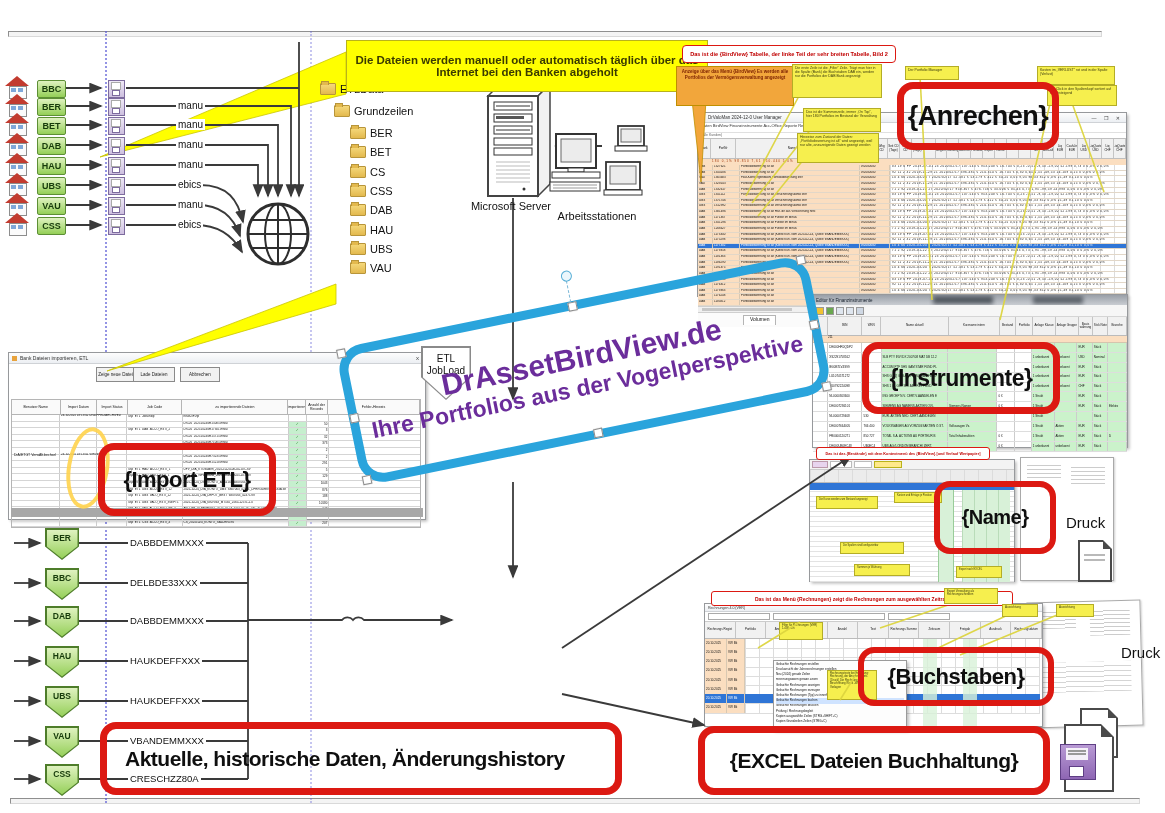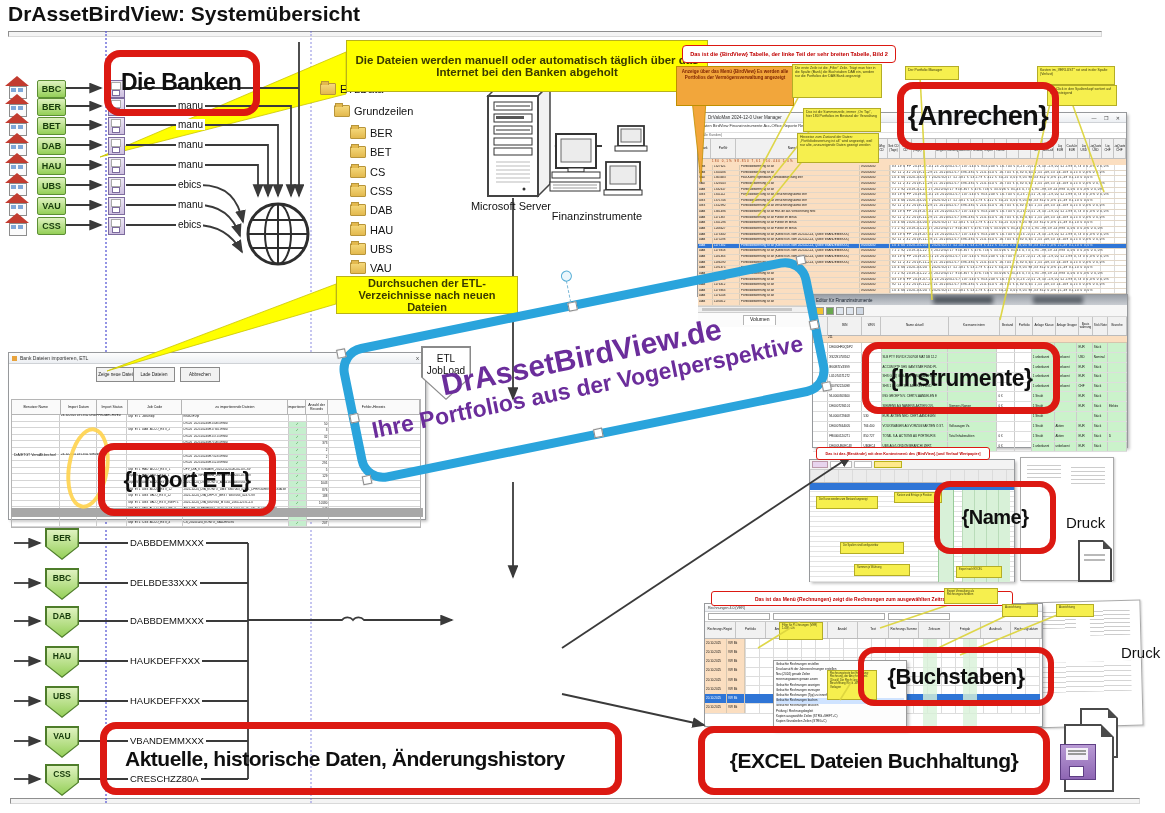--- a/index.html
+++ b/index.html
@@ -31,21 +31,20 @@
   .t4{font-size:4px;line-height:1.2;}
   .t5{font-size:5px;line-height:1.2;}
   .nowrap{white-space:nowrap;overflow:hidden;}
   .handle{position:absolute;width:7px;height:7px;background:#fff;border:1px solid #8c8c8c;box-shadow:0 0 1px rgba(0,0,0,.4);}
 </style>
 </head>
 <body>
 
 <div id="canvas">
 
-  <div class="abs" style="left:8px;top:2px;font-size:21px;font-weight:bold;">DrAssetBirdView: Systemübersicht</div>
   <div class="abs hr3d" style="left:8px;top:31px;width:1092px;"></div>
   <div class="abs hr3d" style="left:10px;top:798px;width:1128px;"></div>
   <div class="abs vdots" style="left:105px;top:31px;height:772px;"></div>
   <div class="abs vdots" style="left:310px;top:31px;height:772px;opacity:.35;"></div>
 
   <svg id="wires" class="abs" style="left:0;top:0;z-index:3;pointer-events:none;" width="1165" height="813">
     <defs>
       <marker id="ah" markerWidth="9" markerHeight="8" refX="6.5" refY="3" orient="auto">
           <path d="M0,0 L7.5,3 L0,6 z" fill="#3a3a3a"></path>
         </marker>
@@ -217,23 +216,20 @@
         <div class="abs" style="left: 14px; top: 12px; width: 5px; height: 4px; background: rgb(127, 168, 217);"></div>
       </div>
       <div class="abs badge" style="left: 37px; top: 217px; width: 27px; height: 16px;">CSS</div>
       <div class="abs" style="left: 108px; top: 217px; width: 15px; height: 16px; background: linear-gradient(rgb(239, 233, 246), rgb(205, 191, 223)); border: 1.5px solid rgb(125, 107, 158);">
         <div class="abs" style="left: 2px; top: 1px; width: 8px; height: 6px; background: rgb(255, 255, 255); border: 0.5px solid rgb(170, 170, 170);"></div>
         <div class="abs" style="left: 3px; bottom: 1px; width: 6px; height: 4px; background: rgb(255, 255, 255); border: 0.5px solid rgb(125, 107, 158);"></div>
       </div>
       <div class="abs" style="left: 176px; top: 219px; background: rgb(255, 255, 255); padding: 0px 2px; font-size: 10px; z-index: 4;">ebics</div>
     </div>
 
-  <div class="abs redbox" style="left:104px;top:50px;width:142px;height:52px;z-index:8;">
-    <div class="lbl abs" style="left:10px;top:12px;font-size:23px;">Die Banken</div>
-  </div>
 
   <div class="abs callout" style="left:346px;top:40px;width:352px;height:42px;z-index:6;font-size:11.5px;display:flex;align-items:center;justify-content:center;padding:4px;">Die Dateien werden manuell oder automatisch täglich über das Internet bei den Banken abgeholt</div>
 
   <div id="folderTree" class="abs" style="left:0;top:0;z-index:4;">
       <div class="abs" style="left: 320px; top: 82px; height: 14px; display: flex; align-items: center; gap: 4px;">
         <div style="position: relative; width: 14px; height: 10px; background: linear-gradient(rgb(245, 217, 124), rgb(227, 185, 78)); border: 1px solid rgb(184, 149, 58); border-radius: 1px; flex: 0 0 auto;">
           <div class="abs" style="left: 0px; top: -3px; width: 6px; height: 3px; background: rgb(227, 185, 78); border-top: 1px solid rgb(184, 149, 58); border-right: 1px solid rgb(184, 149, 58); border-left: 1px solid rgb(184, 149, 58); border-image: initial; border-bottom: none;"></div>
         </div>
         <div style="font-size: 11px;">ETLData</div>
       </div>
@@ -327,23 +323,22 @@
         <line x1="5" y1="65" x2="49" y2="65"></line>
         <line x1="5" y1="68" x2="49" y2="68"></line>
       </g>
     <rect x="70" y="6" width="26" height="20" fill="#fff" stroke="#333" stroke-width="1.8"></rect>
     <rect x="73" y="9" width="20" height="13" fill="#ececec" stroke="#666"></rect>
     <rect x="67" y="26" width="32" height="5" fill="#fff" stroke="#333"></rect>
     <rect x="58" y="42" width="34" height="28" fill="#fff" stroke="#333" stroke-width="1.8"></rect>
     <rect x="62" y="46" width="26" height="18" fill="#ececec" stroke="#666"></rect>
     <rect x="56" y="70" width="38" height="5" fill="#fff" stroke="#333"></rect>
   </svg>
-  <div class="abs" style="left:545px;top:210px;width:104px;text-align:center;font-size:11px;z-index:4;">Finanzinstrumente</div>
-
-  <div class="abs callout" style="left:336px;top:276px;width:176px;height:32px;z-index:6;font-size:11px;display:flex;align-items:center;justify-content:center;padding:2px;">Durchsuchen der ETL-Verzeichnisse nach neuen Dateien</div>
+  <div class="abs" style="left:545px;top:210px;width:104px;text-align:center;font-size:11px;z-index:4;">Arbeitsstationen</div>
+
 
   <div class="abs chip" style="left:421px;top:346px;width:50px;height:54px;background:#8a8a8a;z-index:5;"></div>
   <div class="abs chip" style="left:422.5px;top:347.5px;width:47px;height:51px;background:#fff;z-index:5;">
     <div style="padding-top:5px;text-align:center;font-size:10px;line-height:1.2;white-space:pre-line;">ETL JobLoad</div>
   </div>
 
 
   <div class="abs winframe" style="left:8px;top:352px;width:416px;height:166px;z-index:2;">
     <div class="titlebar" style="height:10px;">
       <span style="width:5px;height:5px;background:#e8a33d;display:inline-block;"></span>

